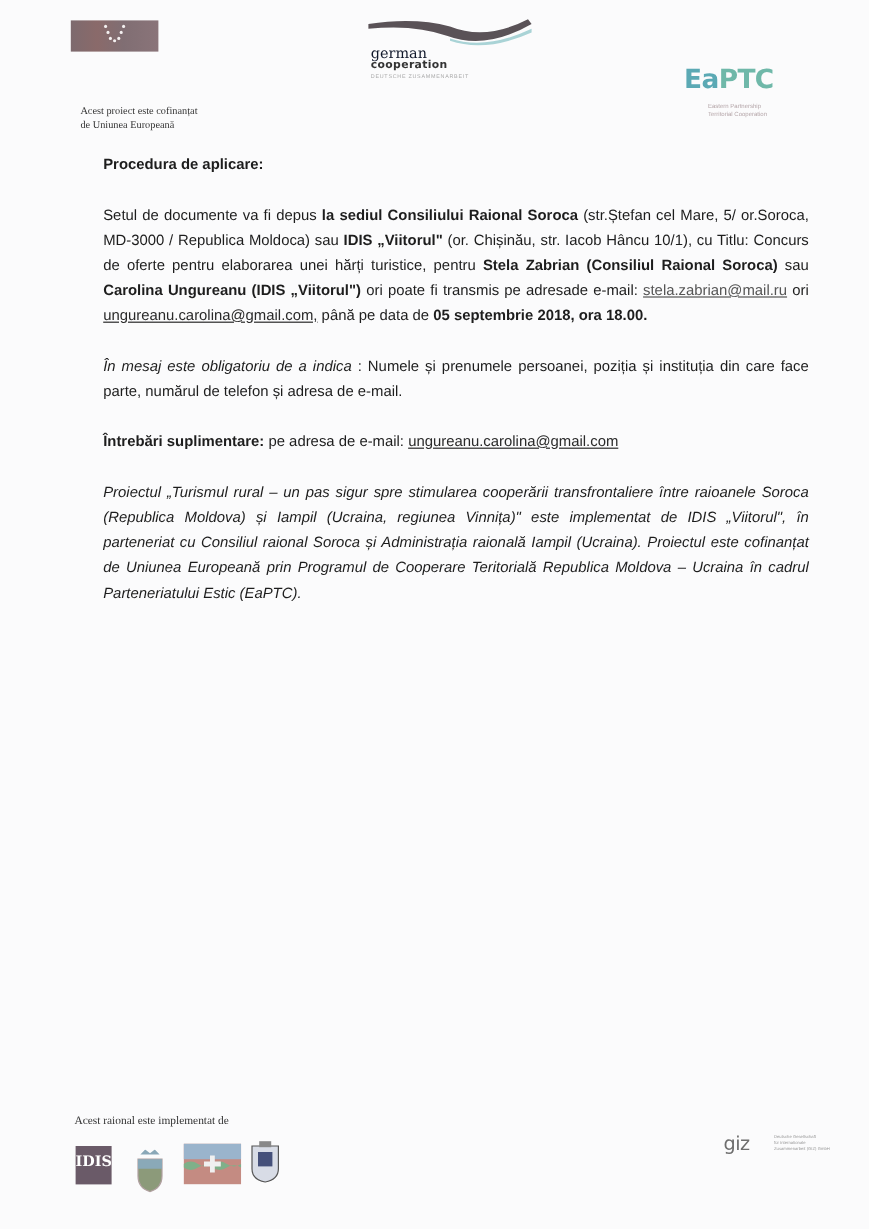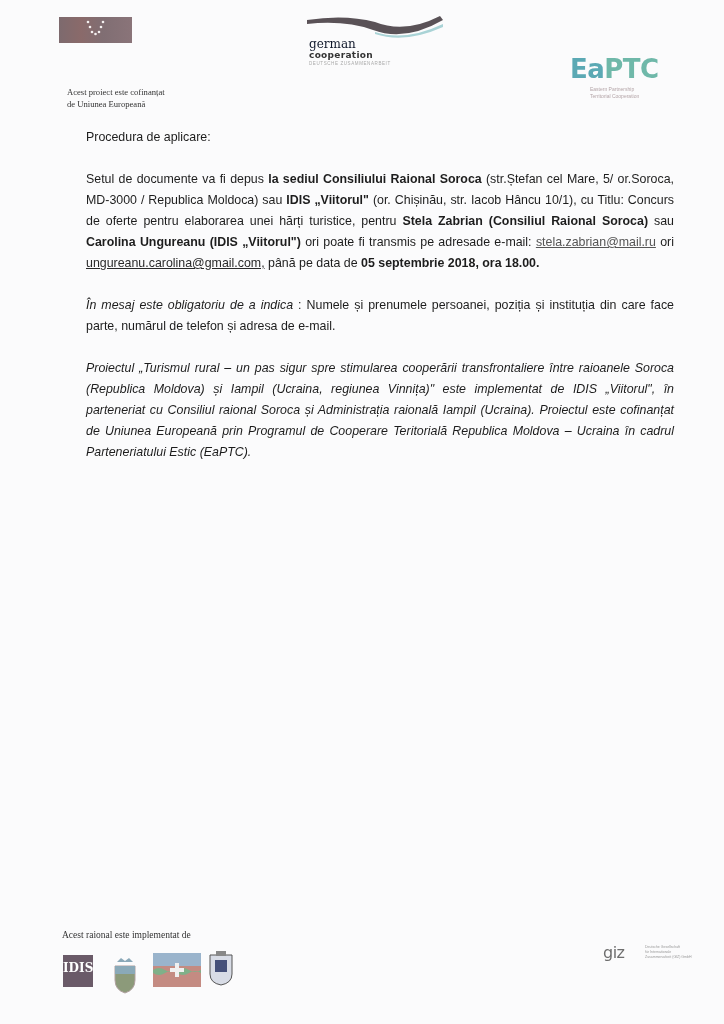--- a/index.html
+++ b/index.html
@@ -21,28 +21,28 @@
     left: 67px; top: 86px; width: 180px;
     font-family: "Liberation Serif", serif; font-size: 8.6px; line-height: 12px; color: #333;
   }
   .german-coop { left: 305px; top: 12px; width: 140px; height: 55px; }
   .german-coop .swoosh { position: absolute; left: 0; top: 0; width: 140px; height: 30px; }
   .german-coop .gc-line1 { position:absolute; left: 4px; top: 26px; font-family: "DejaVu Serif", serif; font-size: 12px; color:#0f172a; line-height: 12px; }
   .german-coop .gc-line2 { position:absolute; left: 4px; top: 38px; font-family: "DejaVu Sans", sans-serif; font-size: 9px; font-weight: bold; color:#333; line-height: 10px; letter-spacing: 0.3px; text-align: center;}
   .german-coop .gc-line3 { position:absolute; left: 4px; top: 49px; font-size: 4.5px; color:#aaa; letter-spacing: 0.6px; white-space: nowrap; }
 
   .eaptc { left: 568px; top: 50px; width: 120px; height: 55px; }
-  .eaptc .logo-text { position:absolute; left: 2px; top: 4px; font-family:"DejaVu Sans", sans-serif; font-weight: bold; font-size: 26px; color: #5ba9b4; letter-spacing: -0.5px; }
+  .eaptc .logo-text { position:absolute; left: 2px; top: 4px; font-family:"DejaVu Sans", sans-serif; font-weight: bold; font-size: 22px; color: #5ba9b4; letter-spacing: -0.5px; }
   .eaptc .logo-text .pt { color:#6fb8a9; }
   .eaptc .sub { position:absolute; left: 22px; top: 36px; font-size: 5px; line-height: 6.5px; color: #b4a5a8; width: 90px; text-align: left; }
 
   
   .content { left: 86px; top: 127px; width: 588px; font-family: "Liberation Sans", sans-serif; font-size: 12.4px; line-height: 21px; color: #1d1d1d; }
   .content p { margin: 0; text-align: justify; }
-  .heading { font-weight: normal; margin-bottom: 21px !important; }
+  .heading { font-weight: bold; margin-bottom: 21px !important; }
   .para1 { margin-bottom: 21px !important; }
   .para2 { margin-bottom: 21px !important; }
   .para3 { margin-bottom: 21px !important; }
   .para4 { font-style: italic; }
   b { font-weight: bold; }
   .link { text-decoration: underline; color: #2a2a2a; }
   .link.light { color: #555; }
 
   
   .impl-caption { left: 62px; top: 930px; font-family: "Liberation Serif", serif; font-size: 9.5px; color: #333; }
@@ -96,20 +96,21 @@
   </div>
 </div>
 
 <div class="abs content">
   <p class="heading">Procedura de aplicare:</p>
 
   <p class="para1"><span>Setul de documente va fi depus </span><b>la sediul Consiliului Raional Soroca</b><span> (str.Ștefan cel Mare, 5/ or.Soroca, MD-3000 / Republica Moldoca) sau </span><b>IDIS „Viitorul"</b><span> (or. Chișinău, str. Iacob Hâncu 10/1), cu Titlu: Concurs de oferte pentru elaborarea unei hărți turistice, pentru </span><b>Stela Zabrian (Consiliul Raional Soroca)</b><span> sau </span><b>Carolina Ungureanu (IDIS „Viitorul")</b><span> ori poate fi transmis pe adresade e-mail: </span><span class="link light">stela.zabrian@mail.ru</span><span> ori </span><span class="link">ungureanu.carolina@gmail.com,</span><span> până pe data de </span><b>05 septembrie 2018, ora 18.00.</b></p>
 
   <p class="para2"><i>În mesaj este obligatoriu de a indica</i><span> : Numele și prenumele persoanei, poziția și instituția din care face parte, numărul de telefon și adresa de e-mail.</span></p>
 
+  <p class="para3"><b>Întrebări suplimentare:</b><span> pe adresa de e-mail: </span><span class="link">ungureanu.carolina@gmail.com</span></p>
 
   <p class="para4">Proiectul „Turismul rural – un pas sigur spre stimularea cooperării transfrontaliere între raioanele Soroca (Republica Moldova) și Iampil (Ucraina, regiunea Vinnița)" este implementat de IDIS „Viitorul", în parteneriat cu Consiliul raional Soroca și Administrația raională Iampil (Ucraina). Proiectul este cofinanțat de Uniunea Europeană prin Programul de Cooperare Teritorială Republica Moldova – Ucraina în cadrul Parteneriatului Estic (EaPTC).</p>
 </div>
 
 <div class="abs impl-caption">Acest raional este implementat de</div>
 
 <div class="abs idis-logo">
   <div class="t">IDIS</div>
 </div>
 

